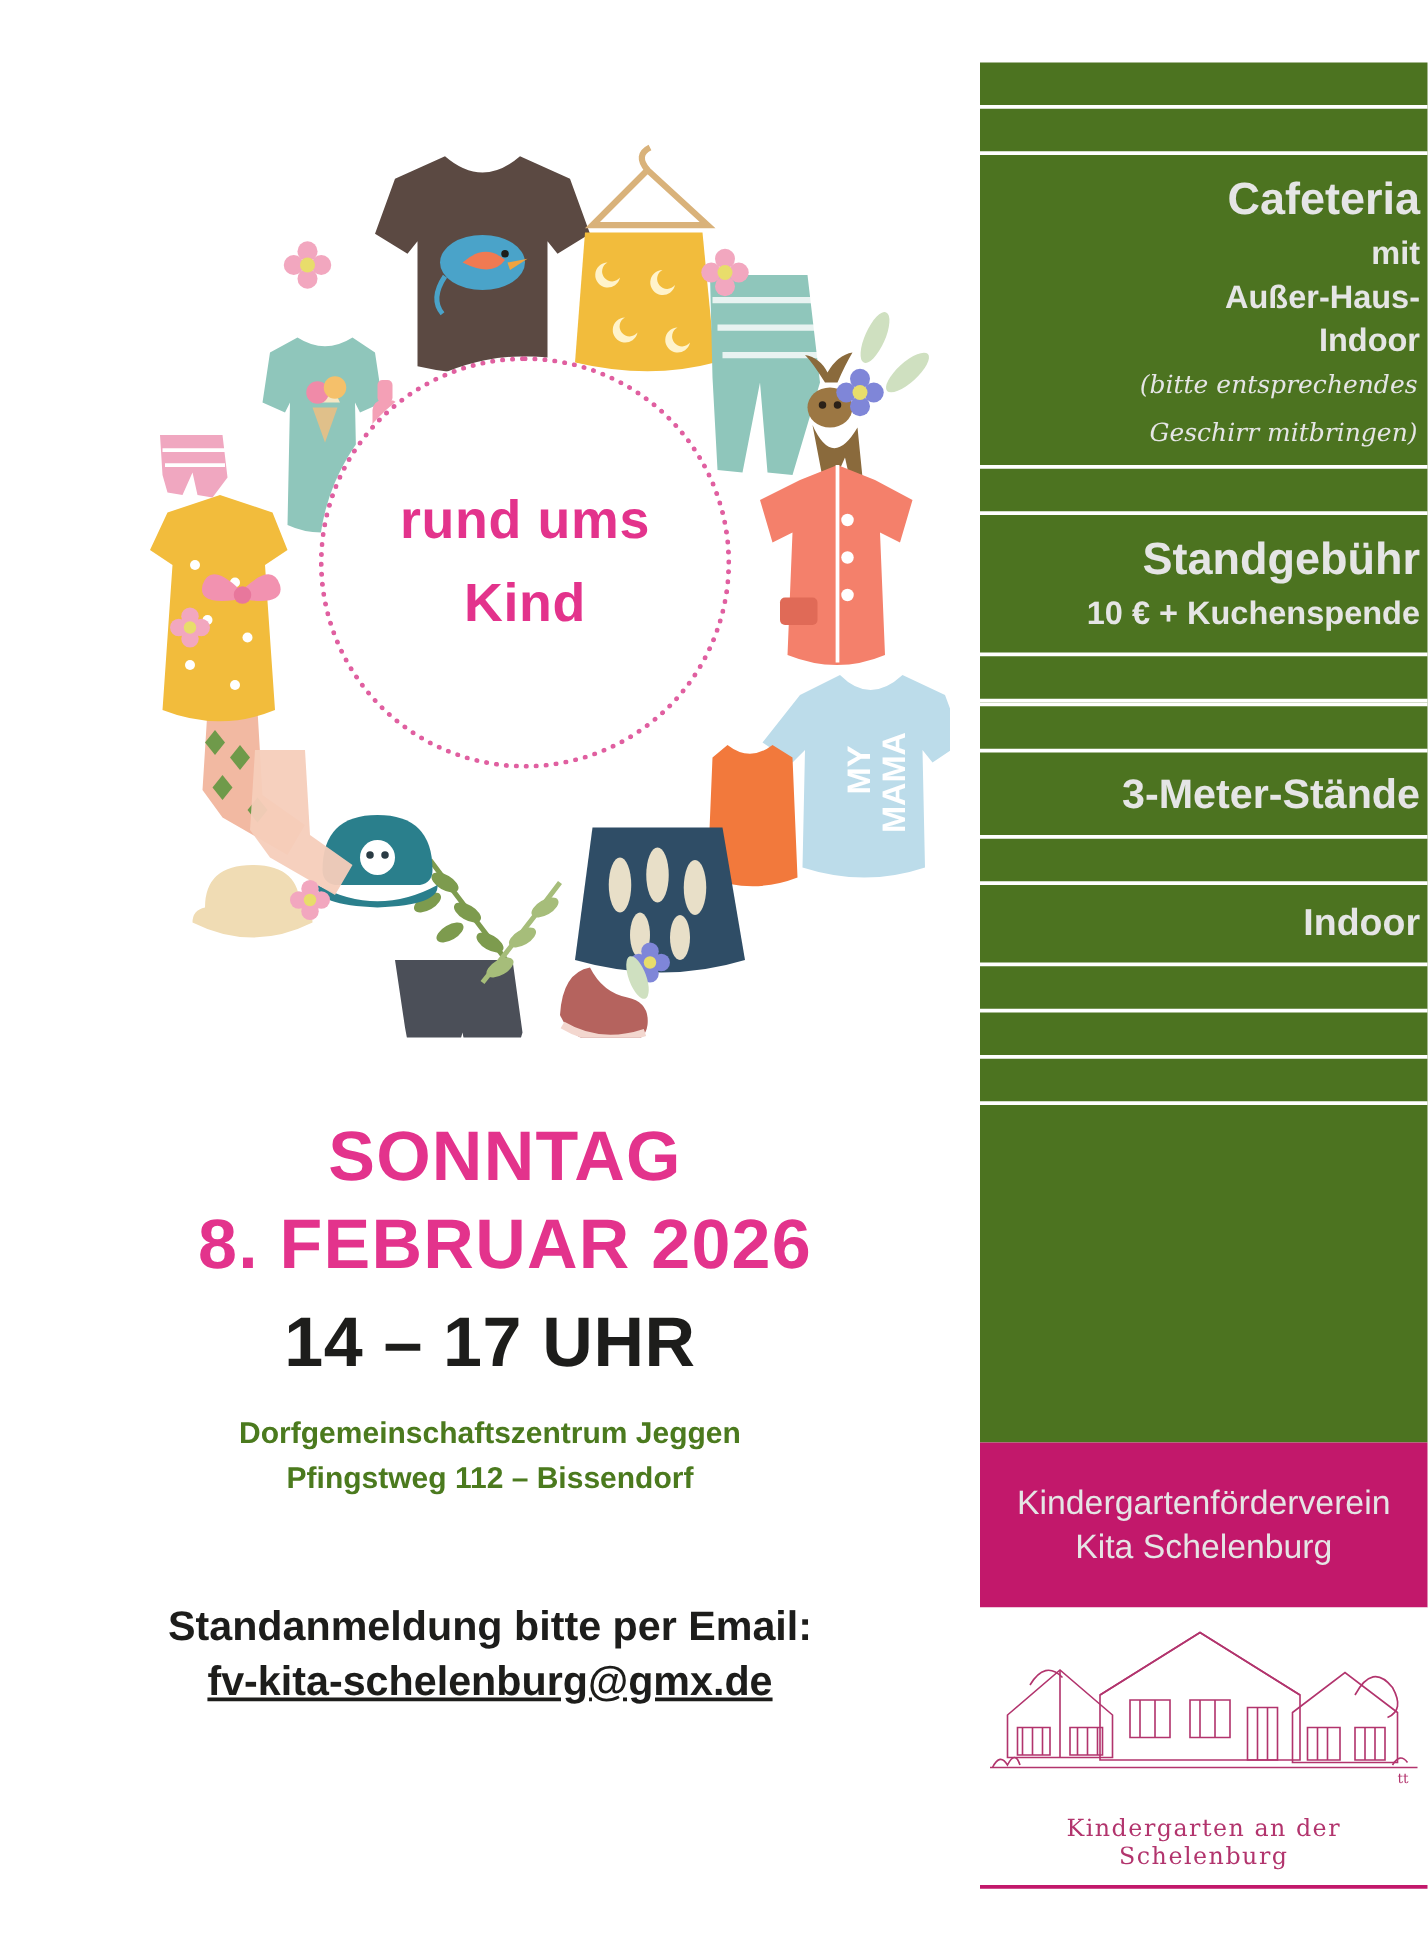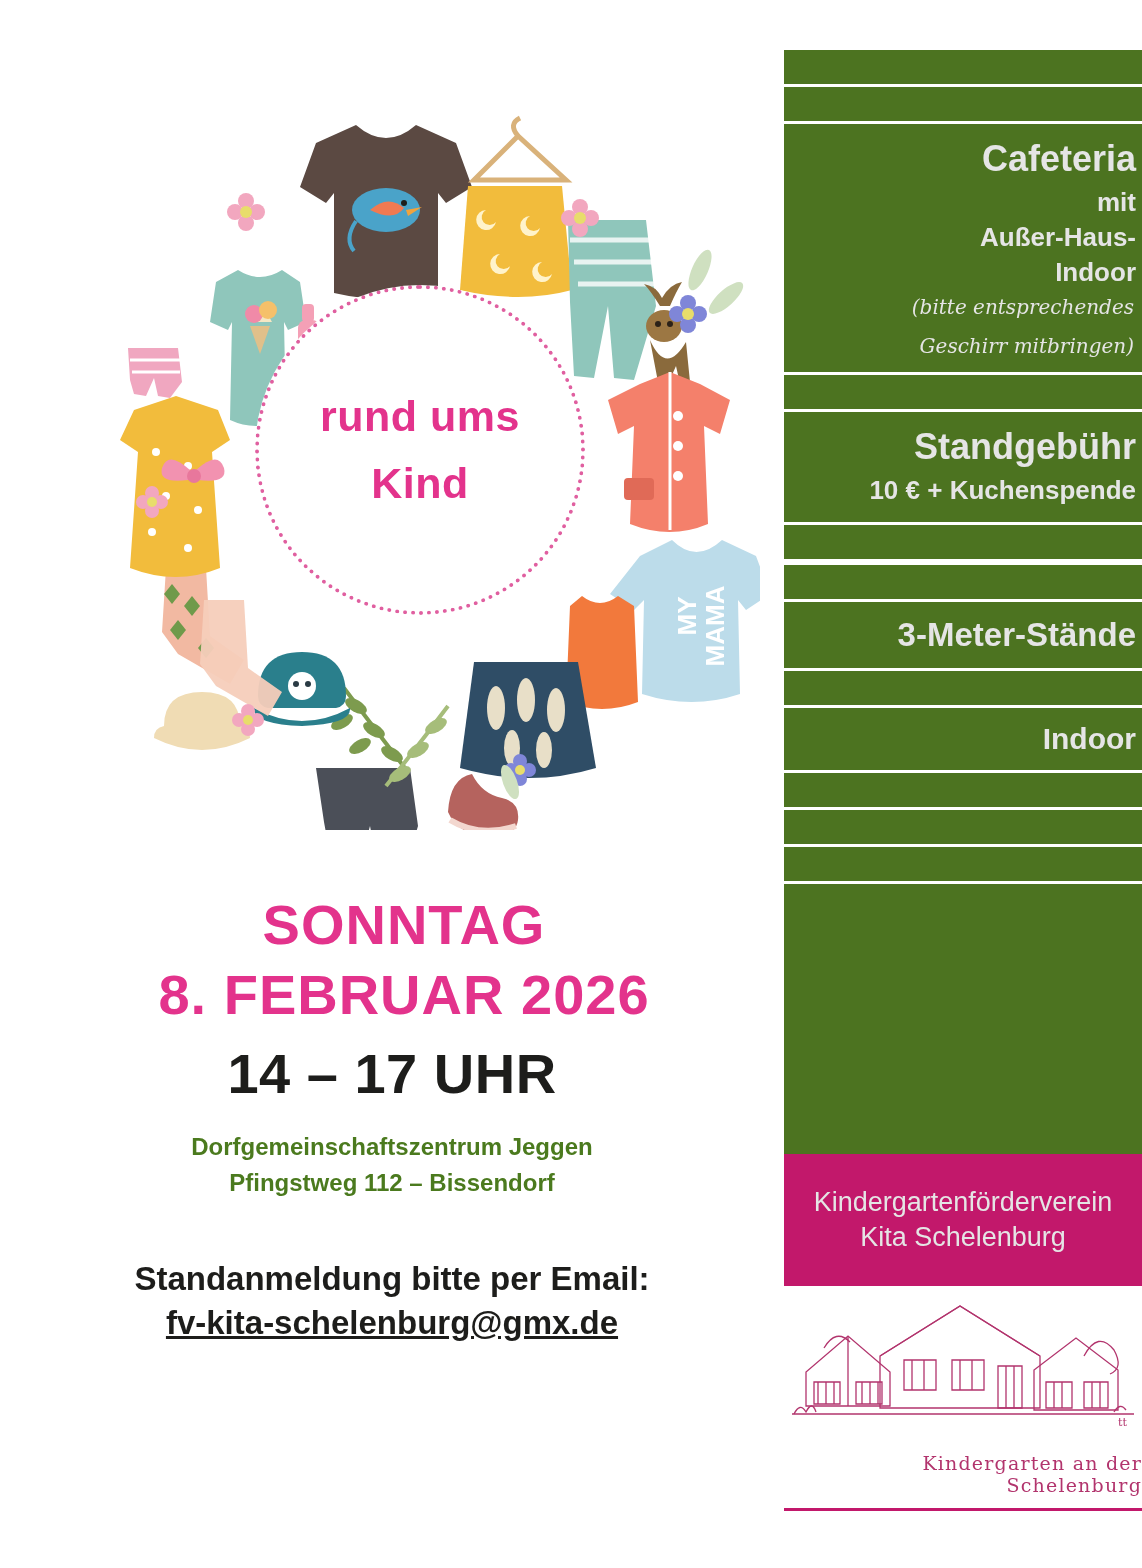--- a/index.html
+++ b/index.html
@@ -85,21 +85,21 @@
     font-size: 24px;
     line-height: 1.5;
   }
   #green-block { margin-top: 22px; }
   .black-mid {
     color: #1d1d1b;
     font-weight: bold;
     font-size: 33px;
     line-height: 1.55;
   }
-  #email-block { margin-top: 52px; }
+  #email-block { margin-top: 74px; }
   .email-link {
     color: #1d1d1b;
     font-weight: bold;
     font-size: 33px;
     text-decoration: underline;
   }
 
   
   #right-col {
     position: absolute;
@@ -179,21 +179,21 @@
     width: 358px;
     height: 222px;
     background: #ffffff;
     border-bottom: 3px solid #c2186b;
     overflow: hidden;
   }
   #logo-caption {
     position: absolute;
     bottom: 12px;
     width: 100%;
-    text-align: right;
+    text-align: center;
     color: #b2346d;
     font-family: "DejaVu Serif", serif;
     font-size: 19px;
     letter-spacing: 1.2px;
     margin-top: 36px;
   }
 </style>
 </head>
 <body>
 

